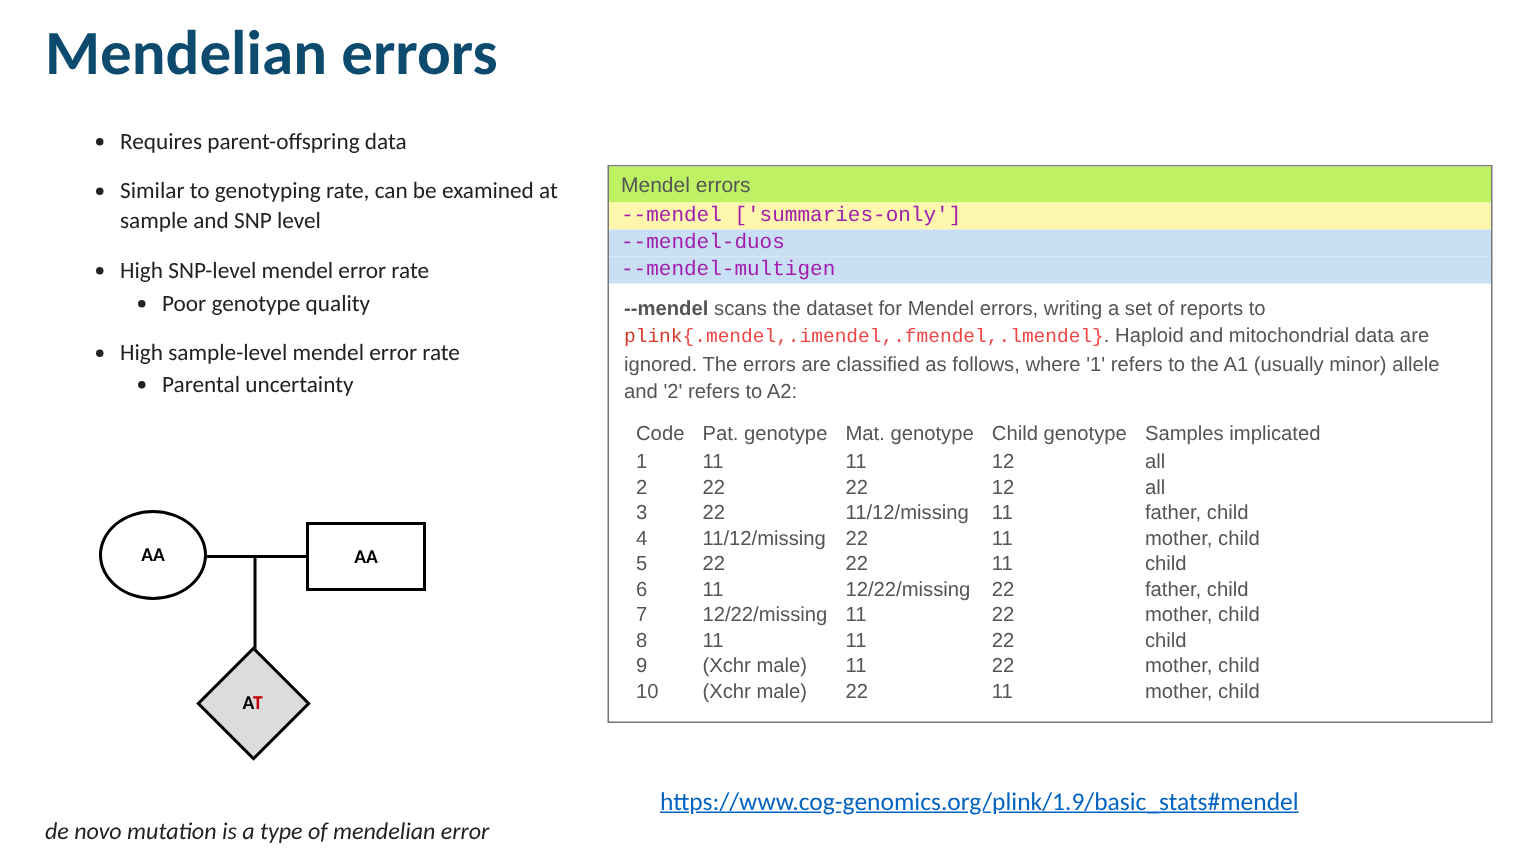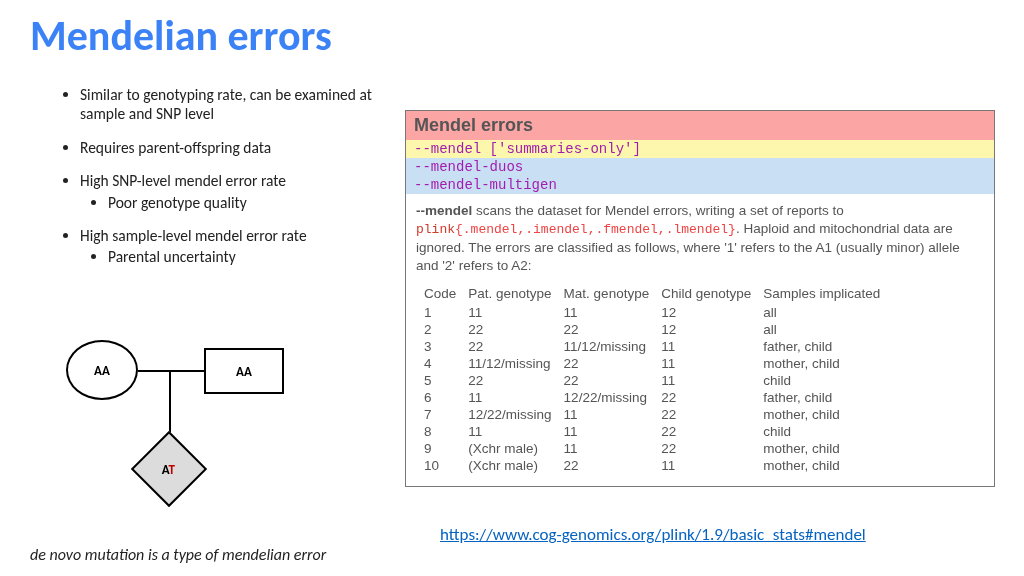--- a/index.html
+++ b/index.html
@@ -12,21 +12,21 @@
     background: #fff;
     position: relative;
     overflow: hidden;
   }
   .slide-title {
     position: absolute;
     left: 30px;
     top: 10px;
     font-size: 42px;
     font-weight: 700;
-    color: #3b82f6;
+    color: #0c4a6e;
   }
   .left-col {
     position: absolute;
     left: 60px;
     top: 85px;
     width: 330px;
   }
   .bullets ul {
     list-style: disc;
     padding-left: 20px;
@@ -125,24 +125,24 @@
   .doc-box {
     position: absolute;
     left: 405px;
     top: 110px;
     width: 590px;
     border: 1px solid #777;
     background: #fff;
     font-family: Arial, Helvetica, sans-serif;
   }
   .doc-header {
-    background: #fca5a5;
+    background: #bef264;
     padding: 4px 8px;
-    font-size: 18px;
-    font-weight: 700;
+    font-size: 14px;
+    font-weight: 400;
     color: #555;
   }
   .code-line {
     font-family: "Courier New", monospace;
     font-size: 14px;
     color: #a21caf;
     padding: 1px 8px;
   }
   .hl-yellow { background: #fdf7ad; }
   .hl-blue { background: #c9e0f4; }
@@ -181,24 +181,24 @@
   }
 </style>
 </head>
 <body>
 
 <div class="slide-title">Mendelian errors</div>
 
 <div class="left-col">
   <div class="bullets">
     <ul>
-      <li>Similar to genotyping rate, can be examined at sample and SNP level</li>
+      <li>Requires parent-offspring data</li>
     </ul>
     <ul>
-      <li>Requires parent-offspring data</li>
+      <li>Similar to genotyping rate, can be examined at sample and SNP level</li>
     </ul>
     <ul>
       <li><span>High SNP-level mendel error rate</span>
         <ul>
             <li>Poor genotype quality</li>
           </ul>
       </li>
     </ul>
     <ul>
       <li><span>High sample-level mendel error rate</span>

